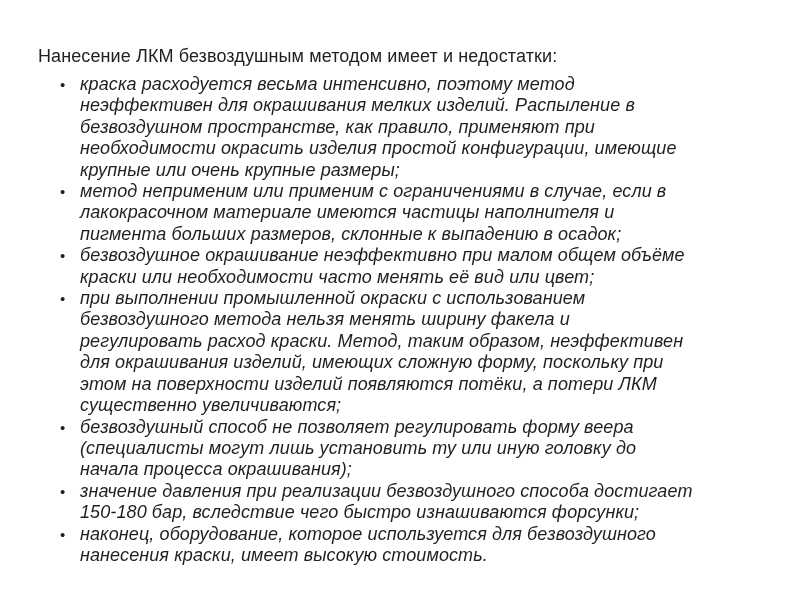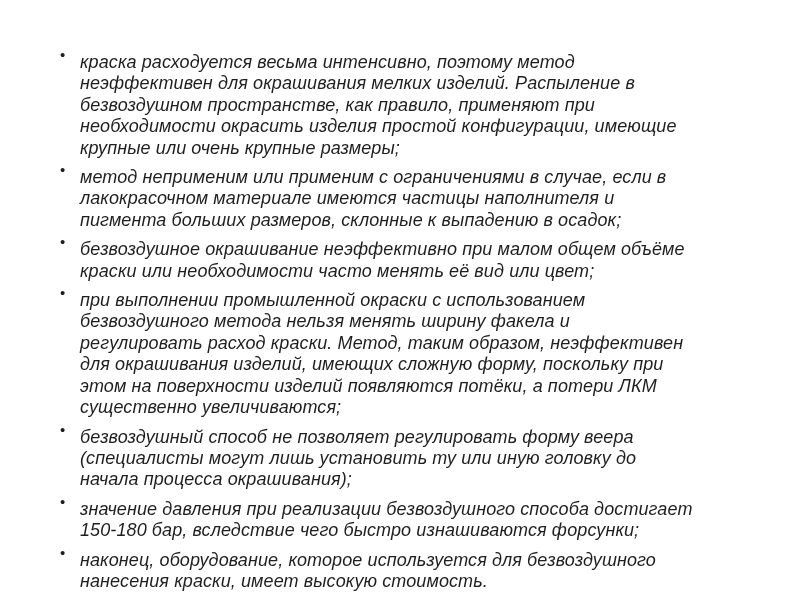--- a/index.html
+++ b/index.html
@@ -36,28 +36,28 @@
   .marker{
     flex:0 0 20px;      
     width:20px;
     font-style:normal;
     font-size:15px;
     line-height:21.4px;
   }
   .btext{
     flex:1 1 auto;
     letter-spacing:0.1px;
-    margin-top:8px;
   }
 </style>
 </head>
 <body>
 
 <div class="slide">
   <div class="content">
+    <div class="title">Нанесение ЛКМ безвоздушным методом имеет и недостатки:</div>
     <div class="bullets">
         <div class="bullet">
           <span class="marker">•</span>
           <span class="btext">краска расходуется весьма интенсивно, поэтому метод<br>неэффективен для окрашивания мелких изделий. Распыление в<br>безвоздушном пространстве, как правило, применяют при<br>необходимости окрасить изделия простой конфигурации, имеющие<br>крупные или очень крупные размеры;</span>
         </div>
         <div class="bullet">
           <span class="marker">•</span>
           <span class="btext">метод неприменим или применим с ограничениями в случае, если в<br>лакокрасочном материале имеются частицы наполнителя и<br>пигмента больших размеров, склонные к выпадению в осадок;</span>
         </div>
         <div class="bullet">

